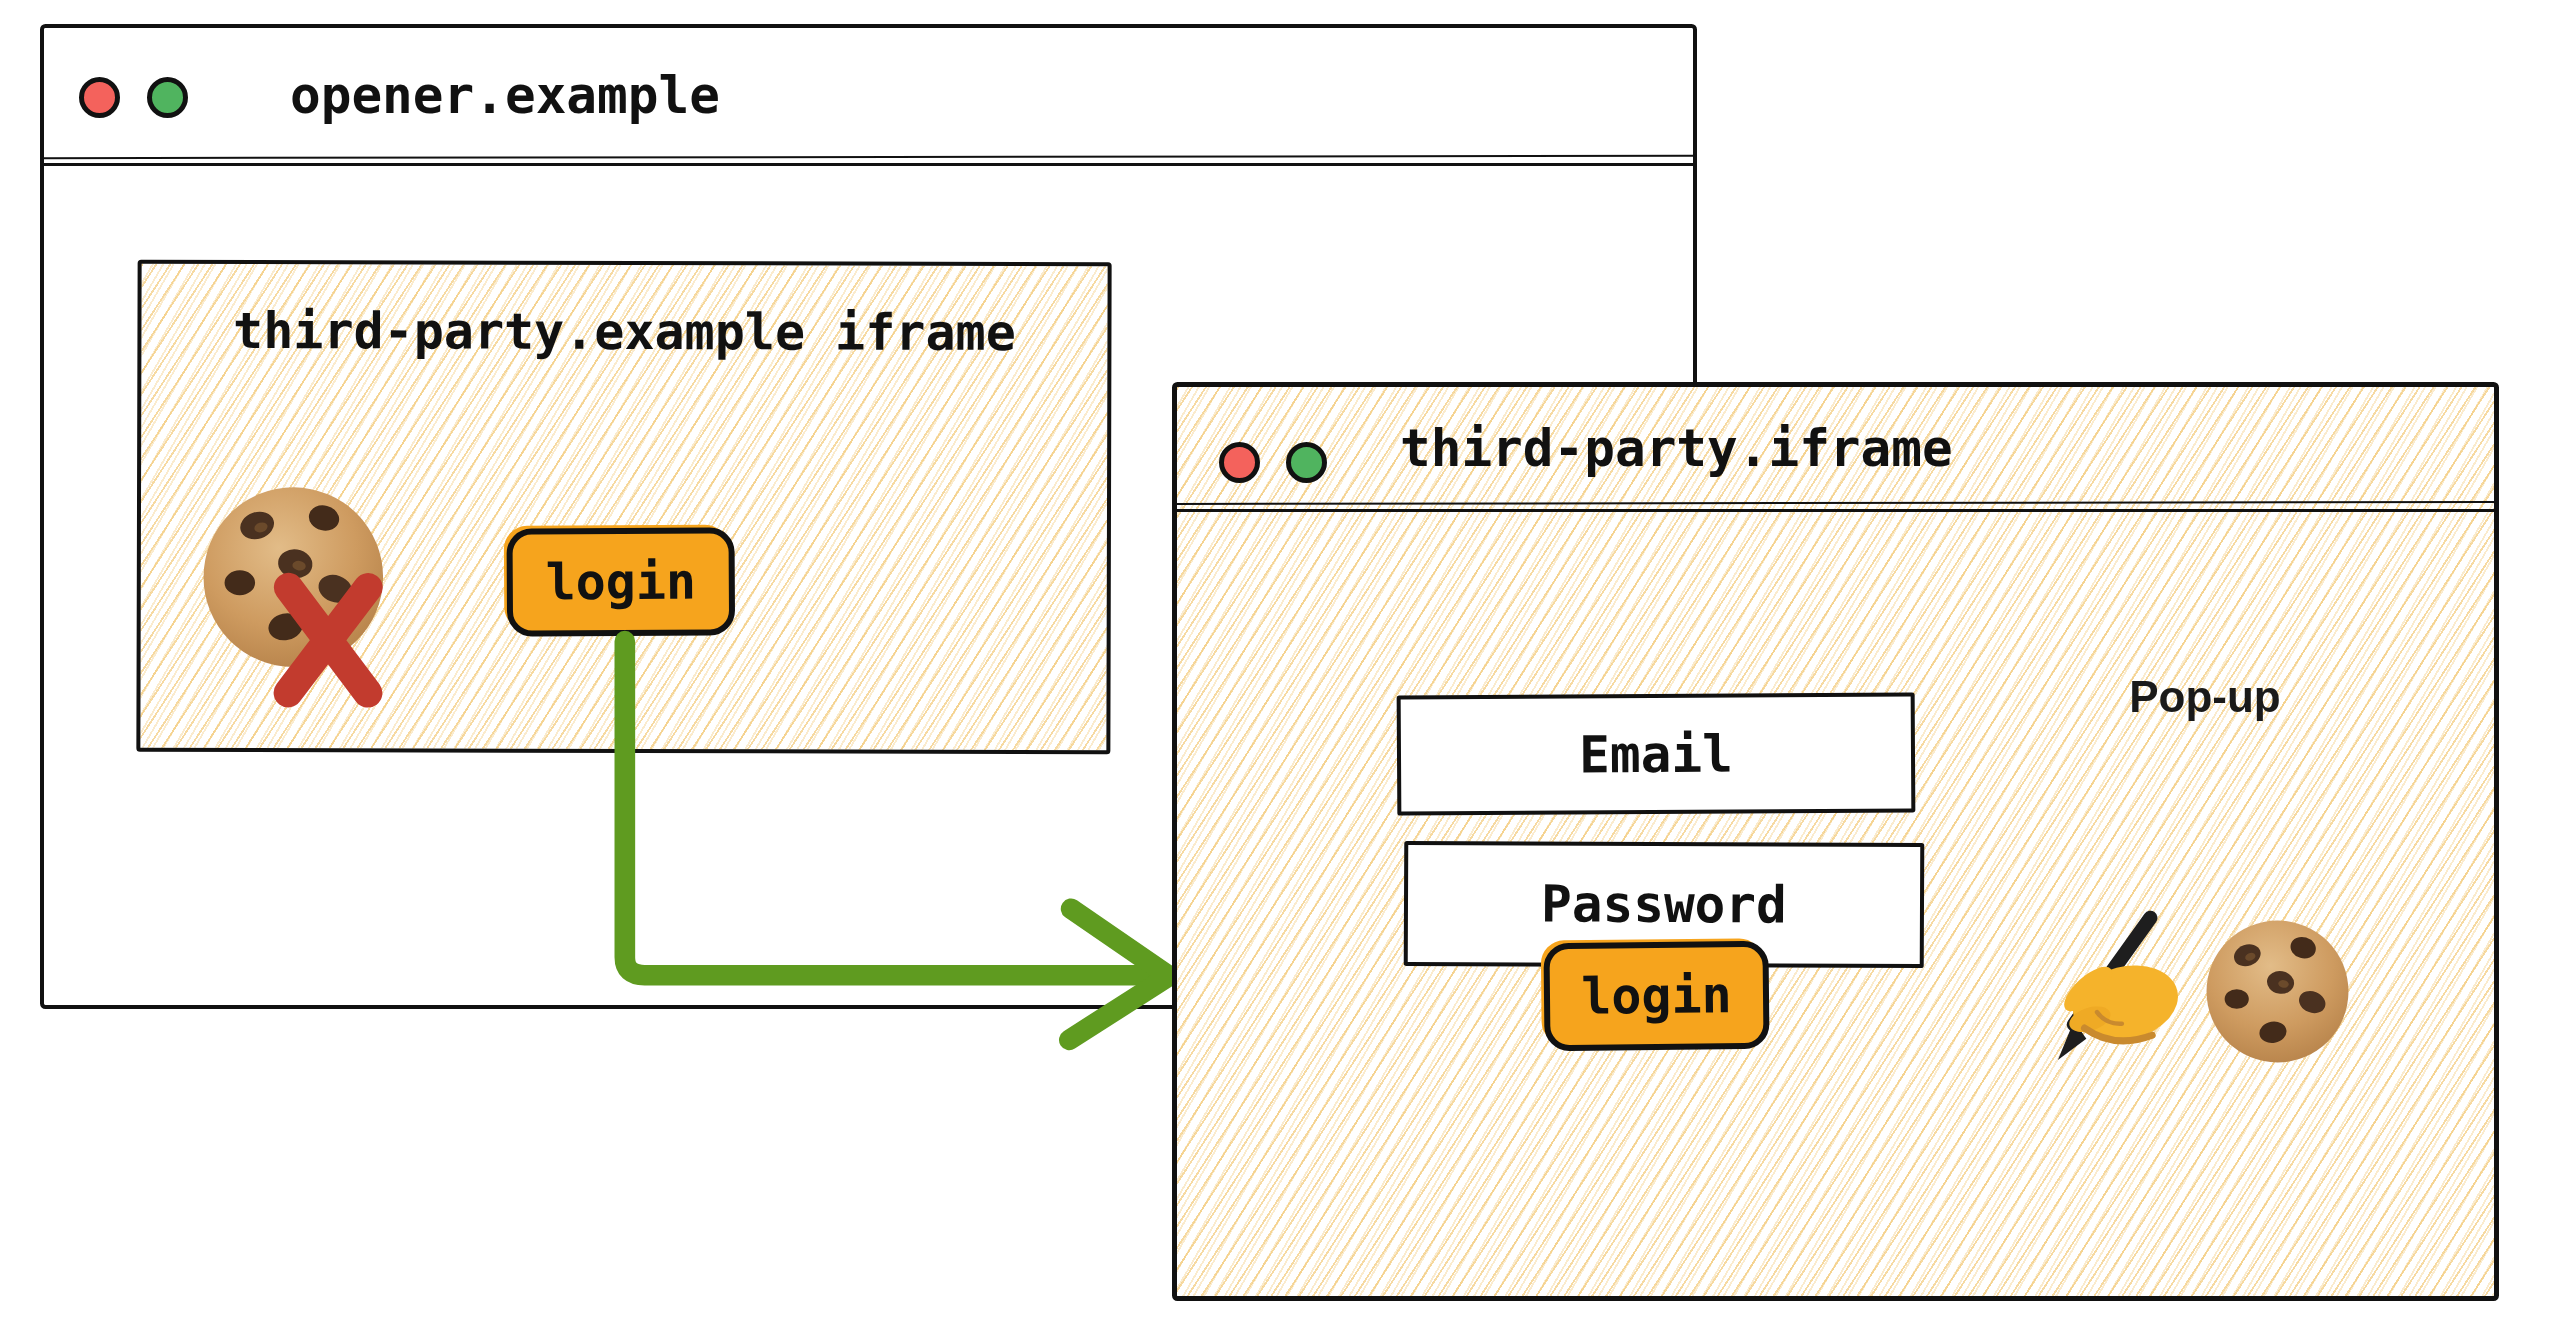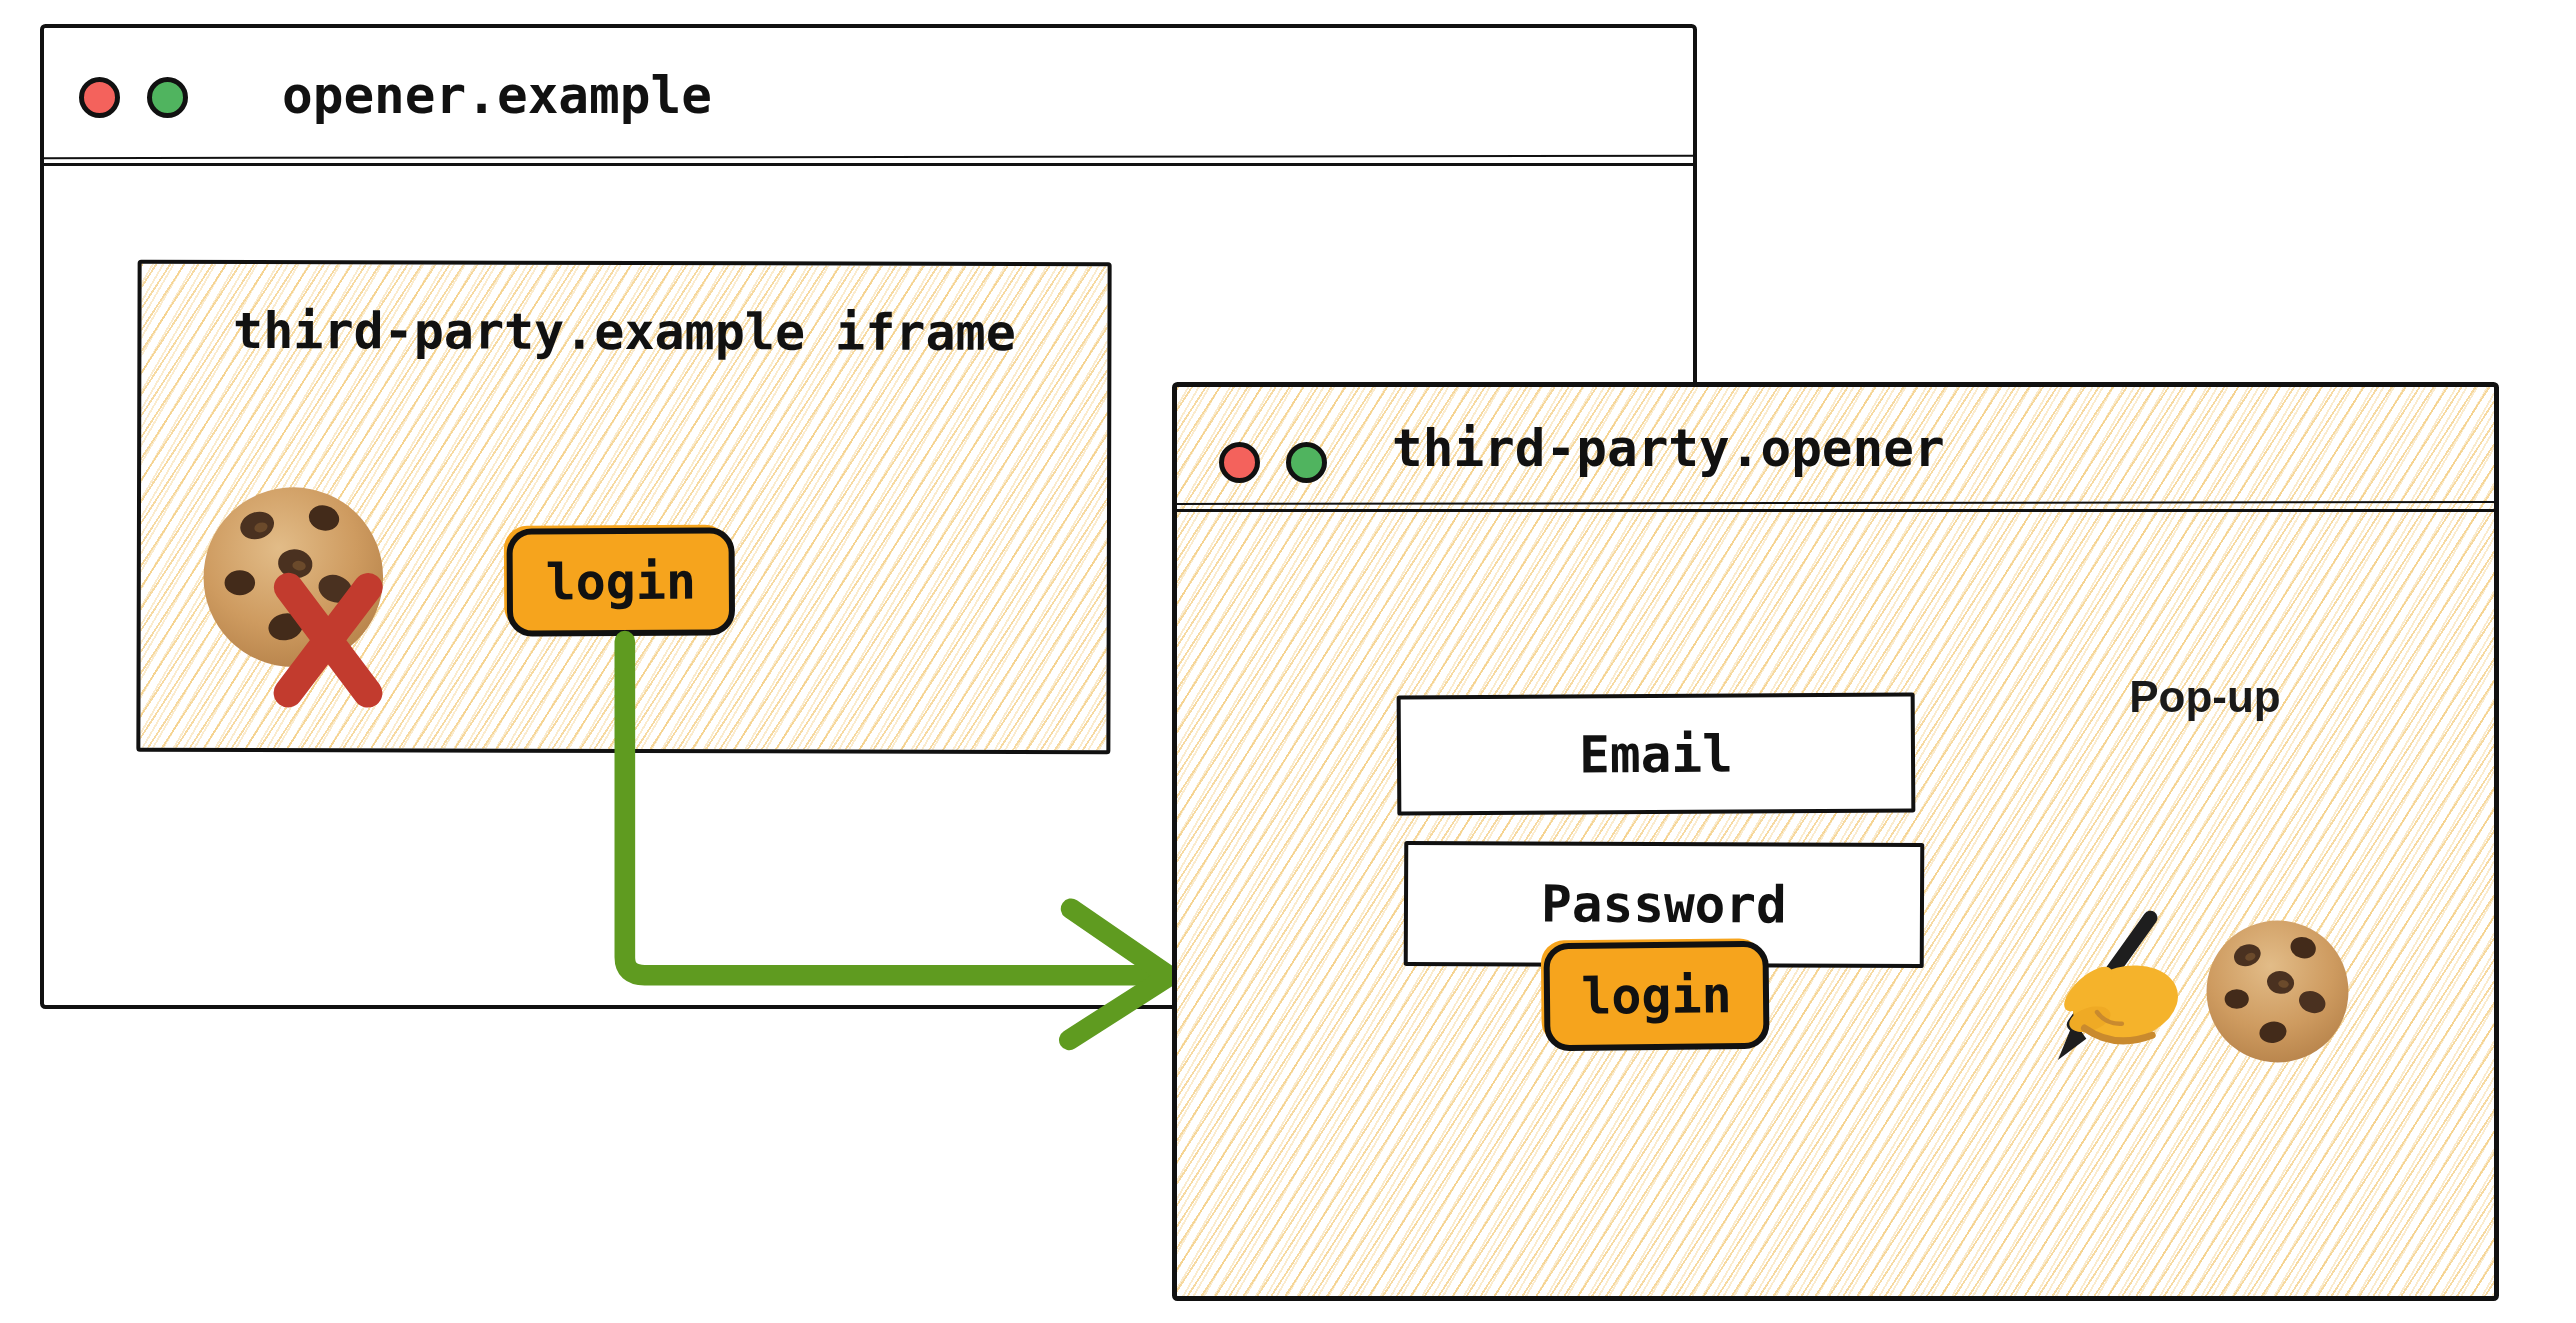--- a/index.html
+++ b/index.html
@@ -3,21 +3,21 @@
 <meta charset="utf-8">
 <style>
   html,body{margin:0;padding:0;background:#fff;}
   .stage{position:relative;width:2576px;height:1324px;background:#ffffff;overflow:hidden;
          font-family:"DejaVu Sans Mono","Liberation Mono",monospace;color:#111;}
 
   
   .window{position:absolute;box-sizing:border-box;border:4.5px solid #111;border-radius:5.4px;background:#fff;}
   .titlebar{position:absolute;left:0;right:0;top:0;box-sizing:border-box;border-bottom:3.6px solid #111;}
   .titlebar::after{content:"";position:absolute;left:-1.8px;right:-1.8px;bottom:5.4px;border-top:2.7px solid #111;transform:rotate(-0.08deg);}
-  .win-title{position:absolute;top:0;bottom:0;display:flex;align-items:center;font-weight:700;font-size:51px;letter-spacing:0px;white-space:nowrap;}
+  .win-title{position:absolute;top:0;bottom:0;display:flex;align-items:center;font-weight:700;font-size:51px;letter-spacing:0px;white-space:nowrap;margin-left:8px;}
   .light{position:absolute;width:41px;height:41px;border:5.4px solid #111;border-radius:50%;box-sizing:border-box;}
   .light.red{background:#F4625C;}
   .light.green{background:#50B45F;}
 
   
   .hatch{background-color:#fff;background-image:
     repeating-linear-gradient(123deg, rgba(242,198,112,0.65) 0px, rgba(242,198,112,0.65) 1.8px, transparent 1.8px, transparent 11.7px),
     repeating-linear-gradient(120deg, rgba(242,198,112,0.35) 0px, rgba(242,198,112,0.35) 1.8px, transparent 1.8px, transparent 9px);}
 
   
@@ -109,21 +109,21 @@
 
   <svg class="arrow-svg" viewBox="0 0 660 480">
     <path d="M23 8 L23 360 Q23 380 45 380 L612 380" fill="none" stroke="#5F9B20" stroke-width="23" stroke-linecap="round" stroke-linejoin="round"></path>
     <path d="M520 306 L629 381 L518 452" fill="none" stroke="#5F9B20" stroke-width="23" stroke-linecap="round" stroke-linejoin="round"></path>
   </svg>
 
   <section class="window popup hatch">
     <div class="titlebar">
       <span class="light red"></span>
       <span class="light green"></span>
-      <span class="win-title">third-party.opener</span>
+      <span class="win-title">third-party.iframe</span>
     </div>
 
     <div class="popup-label">Pop-up</div>
 
     <div class="field email-field">Email</div>
     <div class="field password-field">Password</div>
 
     <button class="sketch-btn popup-login">login</button>
 
     <span class="hand-wrap">

